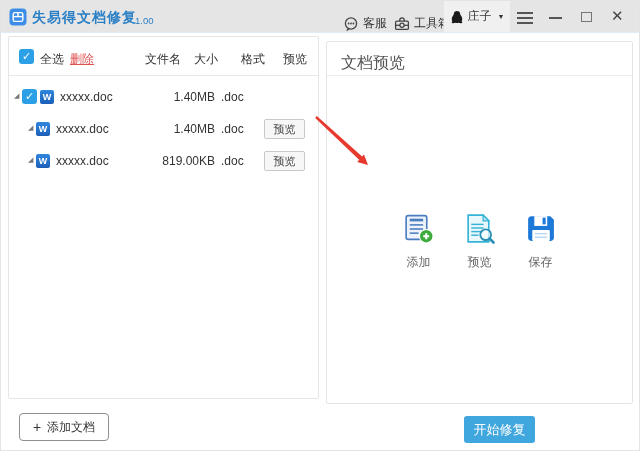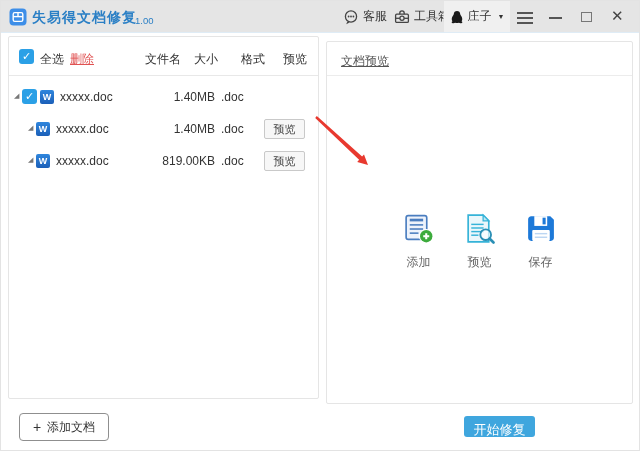--- a/index.html
+++ b/index.html
@@ -5,21 +5,21 @@
   * { margin:0; padding:0; box-sizing:border-box; }
   html,body { background:#fff; }
   body { font-family:"Liberation Sans","DejaVu Sans",sans-serif; }
   .window { position:relative; width:640px; height:451px; background:#fff; overflow:hidden; border:1px solid #e3e3e3; }
 
   
   .titlebar { position:absolute; left:0; top:0; width:100%; height:32px; background:#e5e5e5; border-bottom:1px solid #dfecf6; }
   .app-icon { position:absolute; left:8px; top:7px; }
   .app-title { position:absolute; left:31px; top:8px; font-size:14px; font-weight:bold; color:#2a7fc5; letter-spacing:1px; }
   .app-version { position:absolute; left:134px; top:14px; font-size:9.5px; color:#2a7fc5; }
-  .tb-item { position:absolute; top:0; height:31px; display:flex; align-items:center; gap:4px; font-size:12px; color:#333; cursor:pointer; }
+  .tb-item { position:absolute; top:0; height:31px; display:flex; align-items:flex-end; gap:4px; font-size:12px; color:#333; cursor:pointer; }
   .tb-service { left:342px; }
   .tb-toolbox { left:393px; }
   .user-box { position:absolute; left:443px; top:0; width:66px; height:31px; background:#f0f0f0; display:flex; align-items:center; justify-content:center; gap:4px; font-size:12px; color:#333; cursor:pointer; }
   .caret { font-size:7px; color:#333; margin-left:2px; }
   .hamburger { position:absolute; left:516px; top:11px; width:16px; cursor:pointer; }
   .hamburger div { height:2px; background:#555; margin-bottom:3px; }
   .min-btn { position:absolute; left:548px; top:8px; width:16px; height:16px; cursor:pointer; }
   .min-btn div { margin-top:8px; width:13px; height:2px; background:#555; }
   .max-btn { position:absolute; left:580px; top:8px; width:16px; height:16px; cursor:pointer; }
   .max-btn div { margin-top:3px; width:11px; height:10px; border:1.5px solid #777; }
@@ -45,31 +45,31 @@
   .word-icon { position:absolute; top:8px; width:14px; height:14px; border-radius:2px; background:linear-gradient(#2f86dd,#1b5fb8); color:#fff; font-size:9px; font-weight:bold; line-height:14px; text-align:center; }
   .row-0 .word-icon { left:31px; } .row-1 .word-icon, .row-2 .word-icon { left:27px; }
   .file-name { position:absolute; top:8px; }
   .row-0 .file-name { left:51px; } .row-1 .file-name, .row-2 .file-name { left:47px; }
   .file-size { position:absolute; left:140px; width:66px; top:8px; text-align:right; }
   .file-format { position:absolute; left:212px; top:8px; }
   .preview-btn { position:absolute; left:255px; top:5px; width:41px; height:20px; background:#f7f7f7; border:1px solid #c9c9c9; border-radius:2px; font-size:11px; color:#444; text-align:center; line-height:18px; cursor:pointer; }
 
   
   .preview-panel { position:absolute; left:325px; top:40px; width:307px; height:363px; border:1px solid #e5e5e5; border-radius:2px; background:#fff; }
-  .preview-header { position:absolute; left:0; top:0; right:0; height:34px; border-bottom:1px solid #ececec; font-size:12px; color:#555; padding:11px 0 0 14px;text-decoration:underline; }
+  .preview-header { position:absolute; left:0; top:0; right:0; height:34px; border-bottom:1px solid #ececec; font-size:16px; color:#555; padding:11px 0 0 14px; }
   .steps-block { position:absolute; top:155px; left:0; right:0; text-align:center; }
   .slogan { font-size:15px; font-weight:bold; color:#2a7fc5; letter-spacing:0.5px; }
   .steps-row { margin-top:15px; display:flex; justify-content:center; gap:23px; }
   .step { width:38px; }
   .step-label { margin-top:5px; font-size:12px; color:#666; }
 
   
   .add-doc-btn { position:absolute; left:18px; top:412px; width:90px; height:28px; border:1px solid #8f8f8f; border-radius:4px; background:#fff; font-size:12px; color:#333; display:flex; align-items:center; justify-content:center; gap:6px; cursor:pointer; }
   .plus-glyph { font-size:14px; color:#333; }
-  .blue-btn { position:absolute; top:415px; height:21px; background:#3fa6de; border:none; border-radius:3px; color:#fff; font-size:13px; text-align:center; line-height:27px; cursor:pointer; }
+  .blue-btn { position:absolute; top:415px; height:27px; background:#3fa6de; border:none; border-radius:3px; color:#fff; font-size:13px; text-align:center; line-height:27px; cursor:pointer; }
   .start-btn { left:463px; width:71px; }
   .save-btn { left:549px; width:69px; }
 
   .arrow-overlay { position:absolute; left:0; top:0; pointer-events:none; }
 </style>
 </head>
 <body>
 
 <div class="window">
 

